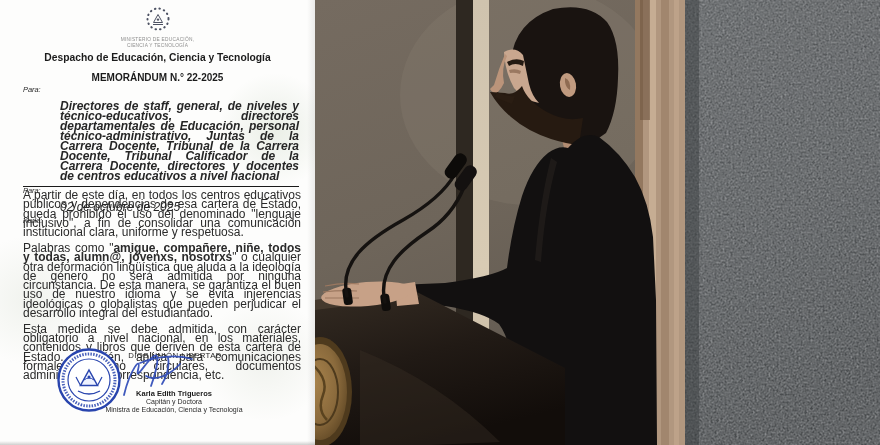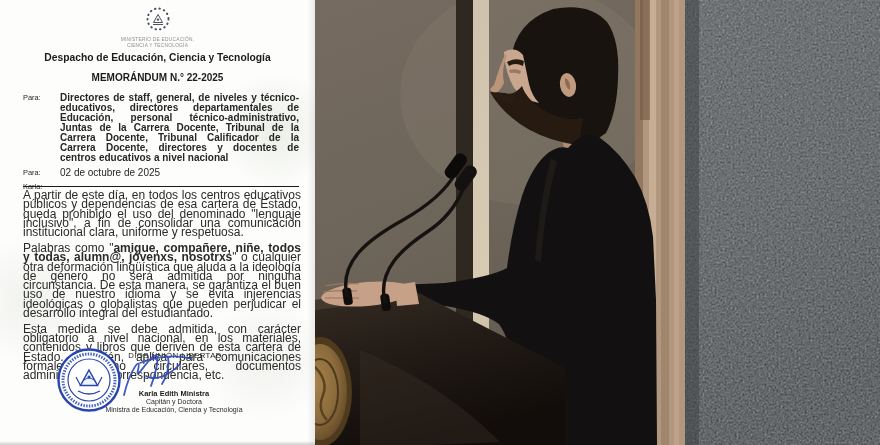--- a/index.html
+++ b/index.html
@@ -18,24 +18,24 @@
        background:radial-gradient(circle,rgba(195,205,185,.22),rgba(195,205,185,0) 70%);}
   .wm3{left:200px;top:300px;width:130px;height:120px;
        background:radial-gradient(circle,rgba(190,200,180,.20),rgba(190,200,180,0) 70%);}
   .logo{position:absolute;left:139px;top:5px;width:38px;height:30px;}
   .ministry{position:absolute;left:0;top:37px;width:315px;text-align:center;
             font-size:4.8px;line-height:6.4px;letter-spacing:.25px;color:#8e8e8e;}
   .title{position:absolute;left:0;top:52px;width:315px;text-align:center;
          font-size:10.3px;font-weight:bold;color:#1b1b1b;}
   .memo{position:absolute;left:0;top:72px;width:315px;text-align:center;
         font-size:10px;font-weight:bold;color:#1b1b1b;}
-  .meta{position:absolute;left:23px;top:93px;width:276px;color:#262626;}
+  .meta{position:absolute;left:23px;top:85px;width:276px;color:#262626;font-style:italic;}
   .meta .row{display:flex;margin-bottom:4.5px;}
   .meta .lbl{flex:0 0 37px;font-size:7.4px;line-height:10px;}
-  .meta .val{flex:1;font-size:10px;line-height:10px;text-align:justify;}
+  .meta .val{flex:1;font-size:12px;line-height:10px;text-align:justify;margin-top:16px;}
   .meta .val.b{font-weight:bold;}
   .rule{position:absolute;left:23px;top:186px;width:276px;height:0;
         border-top:1.6px solid #1a1a1a;}
   .bodytxt{position:absolute;left:23px;top:191px;width:278px;color:#2a2a2a;
            font-size:12px;line-height:9.3px;text-align:justify;}
   .bodytxt p{margin:0 0 6.5px 0;}
   .motto{position:absolute;left:85px;top:351px;width:180px;text-align:center;
          font-size:7.8px;letter-spacing:.4px;color:#1f1f1f;}
   .seal{position:absolute;left:56px;top:347px;width:66px;height:66px;}
   .signature{position:absolute;left:116px;top:350px;width:82px;height:50px;}
@@ -120,21 +120,21 @@
       <svg width="82" height="50" viewBox="0 0 82 50">
         <g fill="none" stroke="#2f4cb8" stroke-width="1.8" stroke-linecap="round" opacity="0.92">
           <path d="M8,45 C14,20 26,4 22,20 C19,32 31,10 38,6 C45,2 40,22 35,36"></path>
           <path d="M30,26 C40,32 55,24 64,14"></path>
           <path d="M24,13 C38,7 60,4 76,9"></path>
           <path d="M52,8 C54,16 50,28 46,34"></path>
         </g>
       </svg>
     </div>
 
-    <div class="sig-name">Karla Edith Ministra</div>
+    <div class="sig-name">Karla Edith Trigueros</div>
     <div class="sig-rank">Capitán y Doctora</div>
     <div class="sig-pos">Ministra de Educación, Ciencia y Tecnología</div>
 
     <div class="edge-r"></div>
     <div class="edge-b"></div>
   </section>
 
   <section class="photo" title="Hombre de traje negro con barba hablando en un podio oscuro con sello dorado y dos micrófonos de cuello de ganso, cortina beige al fondo">
     <svg width="370" height="445" viewBox="0 0 370 445">
       <defs>

